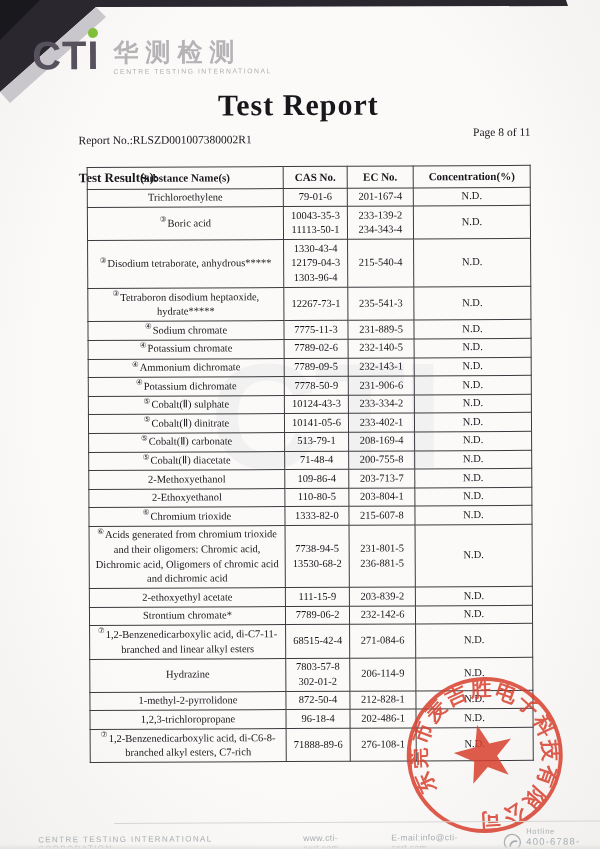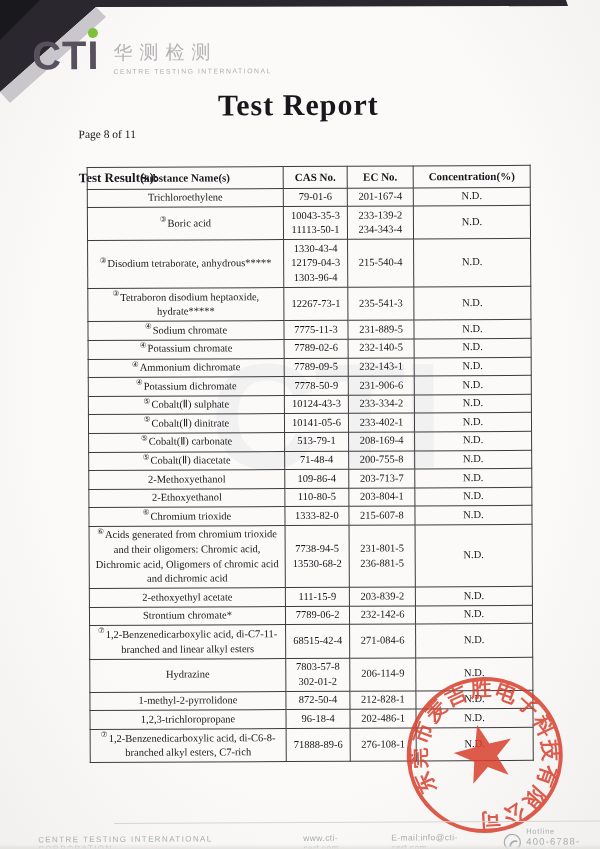--- a/index.html
+++ b/index.html
@@ -11,22 +11,22 @@
         background:linear-gradient(#0000, #e3e2df);}
   .content{position:absolute;inset:0;transform:rotate(-0.3deg);}
 
   
   .logo{position:absolute;top:34px;left:34px;display:flex;align-items:flex-start;gap:14px;}
   .logo-cti{position:relative;font-family:"Liberation Sans",sans-serif;font-weight:800;
         font-size:40px;line-height:40px;color:#56515d;letter-spacing:1px;}
   .logo-dot{position:absolute;top:-7px;right:1px;width:10px;height:10px;border-radius:50%;
         background:#7fbf3a;}
   .logo-cn{display:flex;flex-direction:column;margin-top:4px;}
-  .logo-zh{font-family:"DejaVu Sans",sans-serif;font-size:19px;line-height:27px;
-        color:#b6b3b7;letter-spacing:7px;font-weight:400;}
+  .logo-zh{font-family:"DejaVu Sans",sans-serif;font-size:25px;line-height:27px;
+        color:#b6b3b7;letter-spacing:7px;font-weight:700;}
   .logo-sub{font-family:"Liberation Sans",sans-serif;font-size:6.8px;color:#b0adb2;
         letter-spacing:1.55px;margin-top:2px;}
 
   .title{position:absolute;top:88px;left:0;width:600px;text-align:center;
         font-size:30px;font-weight:bold;letter-spacing:1px;}
 
   .meta{position:absolute;top:133px;left:80px;width:452px;display:flex;
         justify-content:space-between;align-items:flex-end;font-size:11.5px;}
   .meta .page-no{position:relative;top:-6px;font-size:11.5px;}
   .section-label{position:absolute;top:169px;left:80px;font-size:13px;font-weight:bold;}
@@ -85,20 +85,21 @@
       </div>
       <div class="logo-cn">
         <div class="logo-zh">华测检测</div>
         <div class="logo-sub">CENTRE TESTING INTERNATIONAL</div>
       </div>
     </div>
 
     <div class="title">Test Report</div>
 
     <div class="meta">
+      <span>Report No.:RLSZD001007380002R1</span>
       <span class="page-no">Page 8 of 11</span>
     </div>
     <div class="section-label">Test Result(s):</div>
 
     <table class="results">
       <colgroup>
         <col style="width:196px">
           <col style="width:64px">
           <col style="width:66px">
           <col style="width:117px">

